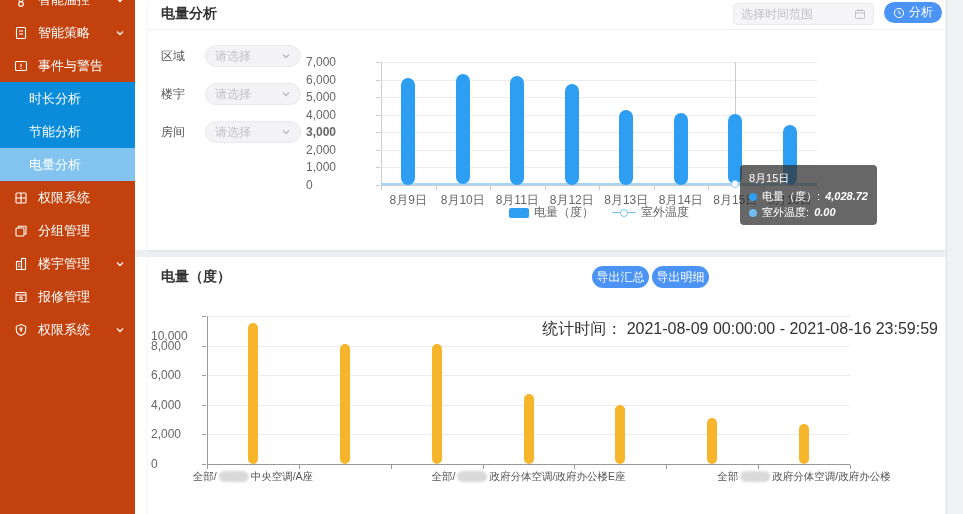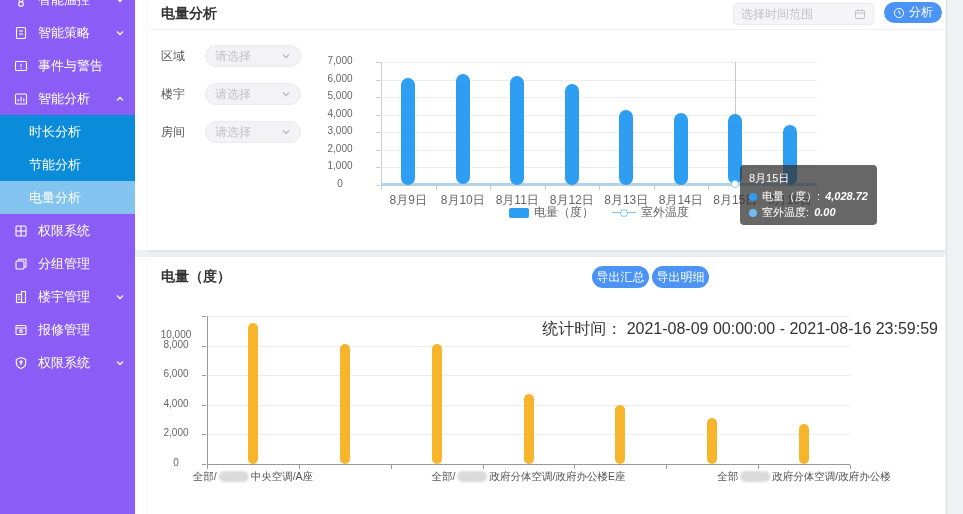--- a/index.html
+++ b/index.html
@@ -1,21 +1,21 @@
 <!DOCTYPE html>
 <html><head>
 <meta charset="utf-8">
 <style>
   html,body{margin:0;padding:0;}
   body{width:963px;height:514px;overflow:hidden;background:#fff;
        font-family:"Liberation Sans","DejaVu Sans",sans-serif;}
   #app{position:relative;width:963px;height:514px;}
 
   
-  .sidebar{position:absolute;left:0;top:0;width:135px;height:514px;background:#8b5cf6;overflow:hidden;}
+  .sidebar{position:absolute;left:0;top:0;width:135px;height:514px;background:#c2410c;overflow:hidden;}
   .side-list{position:absolute;left:0;top:-17px;right:0;}
   .side-item{height:33px;display:flex;align-items:center;padding:0 10px 0 14px;
              font-size:13px;color:#fff;cursor:pointer;}
   .side-item .icn{width:14px;height:14px;margin-right:10px;flex:none;display:flex;align-items:center;}
   .side-item .lbl{white-space:nowrap;}
   .side-item .chev{margin-left:auto;display:flex;opacity:.95;}
   .submenu{background:#0a8cdb;}
   .sub-item{height:33px;display:flex;align-items:center;padding-left:29px;
             font-size:13px;color:#fff;cursor:pointer;}
   .sub-item.active{background:#83c3ef;}
@@ -47,21 +47,21 @@
   .filter-row{position:absolute;left:13px;display:flex;align-items:center;font-size:12px;color:#555;font-family:Liberation Serif, serif;}
   .filter-row .flbl{width:32px;flex:none;}
   .fselect{width:96px;height:22px;margin-left:12px;background:#f3f3f5;border:1px solid #eaeaec;
            border-radius:12px;display:flex;align-items:center;padding:0 9px;color:#c2c2c8;
            font-size:12px;cursor:pointer;box-sizing:border-box;}
   .fselect .sph{white-space:nowrap;}
   .fselect .schev{margin-left:auto;display:flex;}
 
   
   .chart{position:absolute;left:0;top:0;right:0;bottom:0;}
-  .ylab{position:absolute;text-align:center;font-size:10px;color:#666;white-space:nowrap;}
+  .ylab{position:absolute;text-align:left;font-size:12px;color:#666;white-space:nowrap;}
   .gl{position:absolute;height:1px;background:#ececec;}
   .axline{position:absolute;height:1px;}
   .vaxline{position:absolute;width:1px;}
   .tickx{position:absolute;width:1px;height:4px;}
   .ticky{position:absolute;height:1px;width:4px;}
   .bar{position:absolute;}
   .xlab{position:absolute;transform:translateX(-50%);white-space:nowrap;color:#666;}
   .tline{position:absolute;height:2px;background:#a5d6f7;}
   .marker{position:absolute;width:6px;height:6px;border:1.5px solid #8ecbf5;background:#fff;
           border-radius:50%;z-index:3;}
@@ -125,34 +125,20 @@
         <div class="side-item">
           <span class="icn">
             <svg width="14" height="14" viewBox="0 0 14 14" fill="none" stroke="#fff" stroke-width="1.1">
               <rect x="1.5" y="2.5" width="11" height="9" rx="1"></rect>
               <path d="M7 4.8v3"></path>
               <circle cx="7" cy="9.6" r=".7" fill="#fff" stroke="none"></circle>
             </svg>
           </span>
           <span class="lbl">事件与警告</span>
         </div>
-        <div class="side-item">
-          <span class="icn">
-            <svg width="14" height="14" viewBox="0 0 14 14" fill="none" stroke="#fff" stroke-width="1.1">
-              <rect x="1.5" y="2" width="11" height="10" rx="1"></rect>
-              <path d="M4.2 9.5V7M7 9.5V4.8M9.8 9.5V6.4"></path>
-            </svg>
-          </span>
-          <span class="lbl">智能分析</span>
-          <span class="chev">
-            <svg width="10" height="10" viewBox="0 0 10 10">
-              <path d="M2 6.5l3-3 3 3" stroke="#fff" fill="none" stroke-width="1.3"></path>
-            </svg>
-          </span>
-        </div>
         <div class="submenu">
           <div class="sub-item">
             <span>时长分析</span>
           </div>
           <div class="sub-item">
             <span>节能分析</span>
           </div>
           <div class="sub-item active">
             <span>电量分析</span>
           </div>
@@ -283,21 +269,21 @@
     <div class="chart" id="chart1">
         <div class="ylab" style="left: 158px; top: 177.5px; width: 68px;">0</div>
         <div class="ticky" style="left: 228px; top: 184.5px; background: rgb(204, 204, 204);"></div>
         <div class="gl" style="left: 233px; top: 167px; width: 436px;"></div>
         <div class="ylab" style="left: 158px; top: 160px; width: 68px;">1,000</div>
         <div class="ticky" style="left: 228px; top: 167px; background: rgb(204, 204, 204);"></div>
         <div class="gl" style="left: 233px; top: 149.5px; width: 436px;"></div>
         <div class="ylab" style="left: 158px; top: 142.5px; width: 68px;">2,000</div>
         <div class="ticky" style="left: 228px; top: 149.5px; background: rgb(204, 204, 204);"></div>
         <div class="gl" style="left: 233px; top: 132px; width: 436px;"></div>
-        <div class="ylab" style="left: 158px; top: 125px; width: 68px;">3,000</div>
+        <div class="ylab" style="left: 158px; top: 125px; width: 68px; font-weight: bold;">3,000</div>
         <div class="ticky" style="left: 228px; top: 132px; background: rgb(204, 204, 204);"></div>
         <div class="gl" style="left: 233px; top: 114.5px; width: 436px;"></div>
         <div class="ylab" style="left: 158px; top: 107.5px; width: 68px;">4,000</div>
         <div class="ticky" style="left: 228px; top: 114.5px; background: rgb(204, 204, 204);"></div>
         <div class="gl" style="left: 233px; top: 97px; width: 436px;"></div>
         <div class="ylab" style="left: 158px; top: 90px; width: 68px;">5,000</div>
         <div class="ticky" style="left: 228px; top: 97px; background: rgb(204, 204, 204);"></div>
         <div class="gl" style="left: 233px; top: 79.5px; width: 436px;"></div>
         <div class="ylab" style="left: 158px; top: 72.5px; width: 68px;">6,000</div>
         <div class="ticky" style="left: 228px; top: 79.5px; background: rgb(204, 204, 204);"></div>

